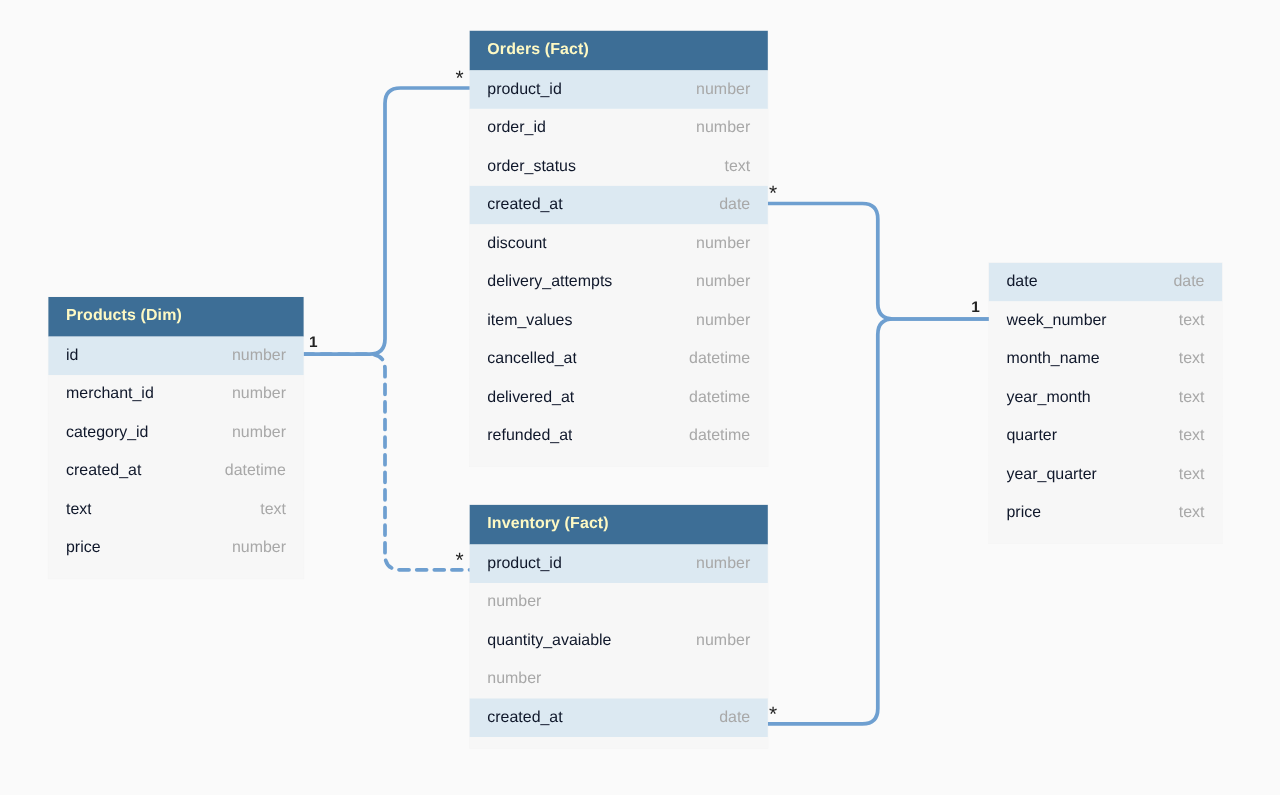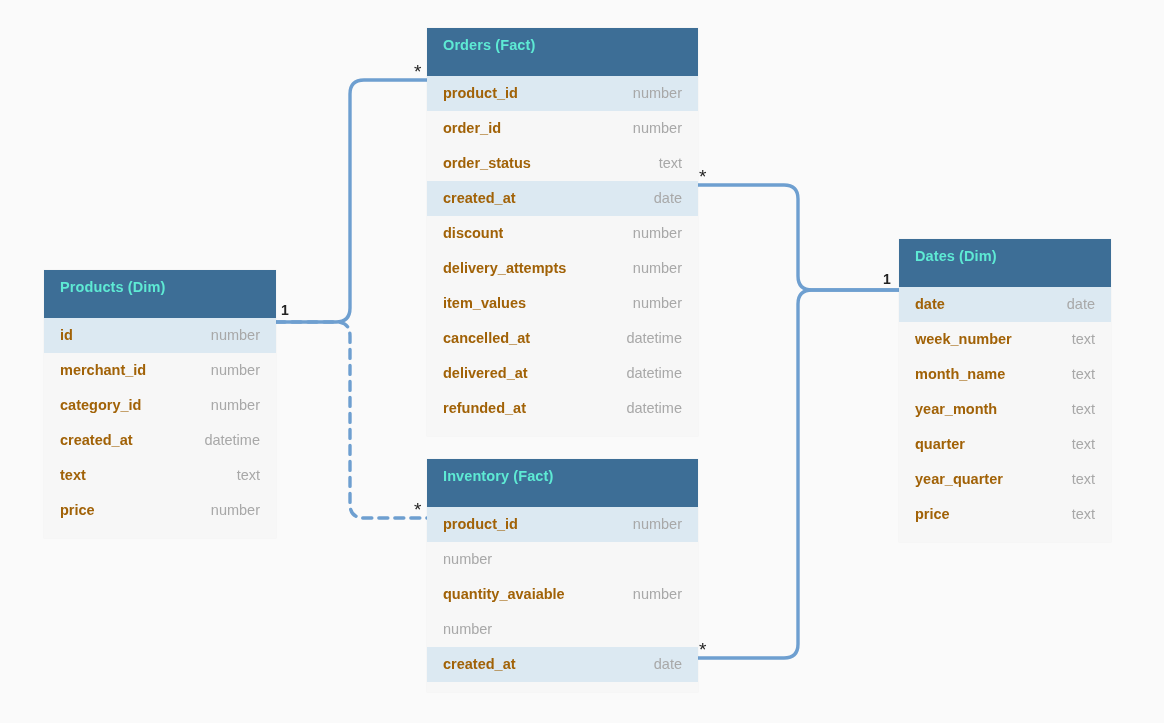--- a/index.html
+++ b/index.html
@@ -33,25 +33,25 @@
   }
   .entity {
     position: absolute;
     box-sizing: border-box;
     background: #f7f7f7;
     box-shadow: 0 0 0 0.5px rgba(0,0,0,0.03);
   }
   .entity-header {
     box-sizing: border-box;
     background: #3d6e96;
-    color: #5eead4;
+    color: #fef9c3;
     font-size: 14.5px;
     font-weight: bold;
     letter-spacing: 0.1px;
-    height: 48px;
+    height: 36px;
     line-height: 34px;
     padding: 0 6px 0 16px;
     white-space: nowrap;
     overflow: hidden;
   }
   .entity-rows {
     display: block;
   }
   .field-row {
     box-sizing: border-box;
@@ -62,24 +62,23 @@
     justify-content: space-between;
     padding: 0 16px 0 16px;
     background: #f7f7f7;
     font-size: 14.5px;
     white-space: nowrap;
   }
   .field-row.key {
     background: #dce9f2;
   }
   .field-name {
-    color: #a16207;
+    color: #0f172a;
     overflow: hidden;
     text-overflow: ellipsis;
-    font-weight: bold;
   }
   .field-type {
     color: #a8a8a8;
     text-align: right;
   }
   .entity-foot {
     height: 10px;
     background: #f7f7f7;
   }
   .card-label {
@@ -204,21 +203,20 @@
             <span class="field-type">number</span>
           </div>
           <div class="field-row key">
             <span class="field-name">created_at</span>
             <span class="field-type">date</span>
           </div>
         </div>
         <div class="entity-foot"></div>
       </div>
       <div class="entity" style="left: 899px; top: 239px; width: 212px;">
-        <div class="entity-header">Dates (Dim)</div>
         <div class="entity-rows">
           <div class="field-row key">
             <span class="field-name">date</span>
             <span class="field-type">date</span>
           </div>
           <div class="field-row">
             <span class="field-name">week_number</span>
             <span class="field-type">text</span>
           </div>
           <div class="field-row">

